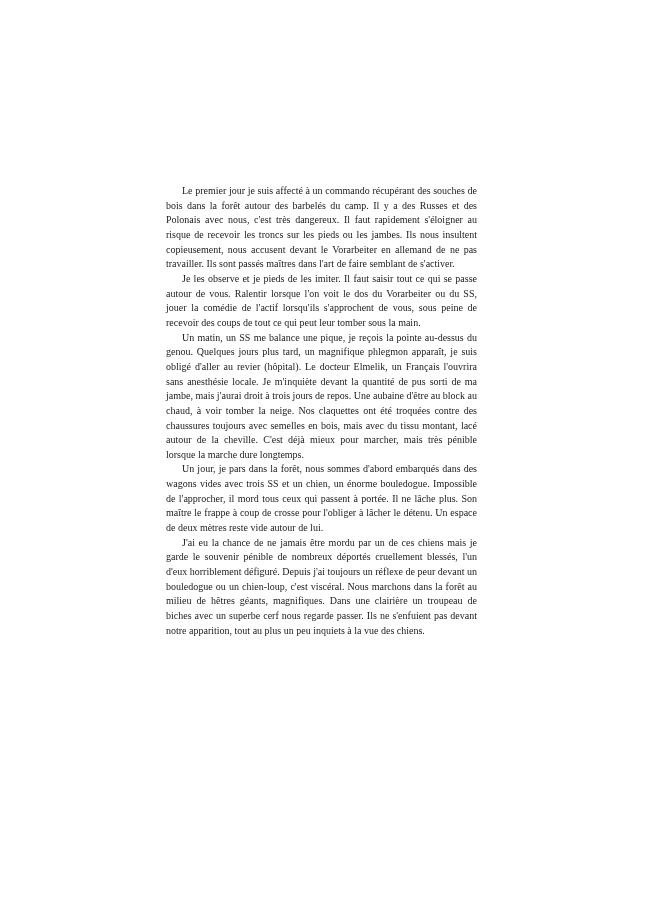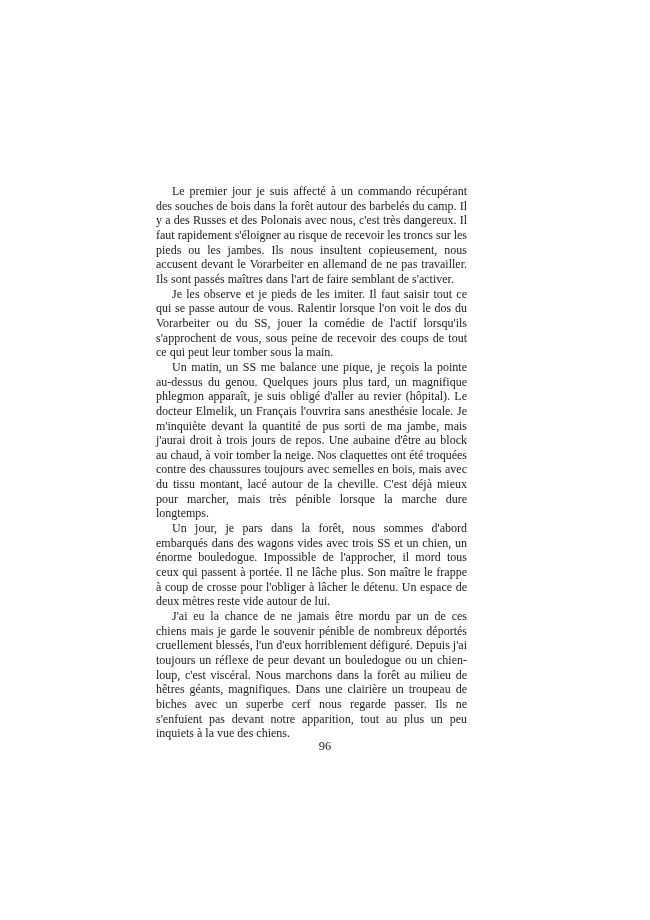--- a/index.html
+++ b/index.html
@@ -15,25 +15,25 @@
     }
     .page {
       position: absolute;
       left: 0; top: 0;
       width: 650px;
       height: 920px;
       background: #ffffff;
     }
     .text-block {
       position: absolute;
-      left: 156px;
+      left: 166px;
       top: 184px;
       width: 311px;
       font-family: "Liberation Serif", "DejaVu Serif", serif;
-      font-size: 12px;
+      font-size: 10px;
       line-height: 14.65px;
       color: #1a1a1a;
       text-align: justify;
     }
     .text-block p {
       margin: 0;
       text-indent: 16px;
     }
     .page-number {
       position: absolute;
@@ -50,14 +50,13 @@
 <body>
 
 <div class="page">
   <div class="text-block">
     <p>Le premier jour je suis affecté à un commando récupérant des souches de bois dans la forêt autour des barbelés du camp. Il y a des Russes et des Polonais avec nous, c'est très dangereux. Il faut rapidement s'éloigner au risque de recevoir les troncs sur les pieds ou les jambes. Ils nous insultent copieusement, nous accusent devant le Vorarbeiter en allemand de ne pas travailler. Ils sont passés maîtres dans l'art de faire semblant de s'activer.</p>
     <p>Je les observe et je pieds de les imiter. Il faut saisir tout ce qui se passe autour de vous. Ralentir lorsque l'on voit le dos du Vorarbeiter ou du SS, jouer la comédie de l'actif lorsqu'ils s'approchent de vous, sous peine de recevoir des coups de tout ce qui peut leur tomber sous la main.</p>
     <p>Un matin, un SS me balance une pique, je reçois la pointe au-dessus du genou. Quelques jours plus tard, un magnifique phlegmon apparaît, je suis obligé d'aller au revier (hôpital). Le docteur Elmelik, un Français l'ouvrira sans anesthésie locale. Je m'inquiète devant la quantité de pus sorti de ma jambe, mais j'aurai droit à trois jours de repos. Une aubaine d'être au block au chaud, à voir tomber la neige. Nos claquettes ont été troquées contre des chaussures toujours avec semelles en bois, mais avec du tissu montant, lacé autour de la cheville. C'est déjà mieux pour marcher, mais très pénible lorsque la marche dure longtemps.</p>
     <p>Un jour, je pars dans la forêt, nous sommes d'abord embarqués dans des wagons vides avec trois SS et un chien, un énorme bouledogue. Impossible de l'approcher, il mord tous ceux qui passent à portée. Il ne lâche plus. Son maître le frappe à coup de crosse pour l'obliger à lâcher le détenu. Un espace de deux mètres reste vide autour de lui.</p>
     <p>J'ai eu la chance de ne jamais être mordu par un de ces chiens mais je garde le souvenir pénible de nombreux déportés cruellement blessés, l'un d'eux horriblement défiguré. Depuis j'ai toujours un réflexe de peur devant un bouledogue ou un chien-loup, c'est viscéral. Nous marchons dans la forêt au milieu de hêtres géants, magnifiques. Dans une clairière un troupeau de biches avec un superbe cerf nous regarde passer. Ils ne s'enfuient pas devant notre apparition, tout au plus un peu inquiets à la vue des chiens.</p>
   </div>
-  <div class="page-number">96</div>
 </div>
 
 </body></html>

